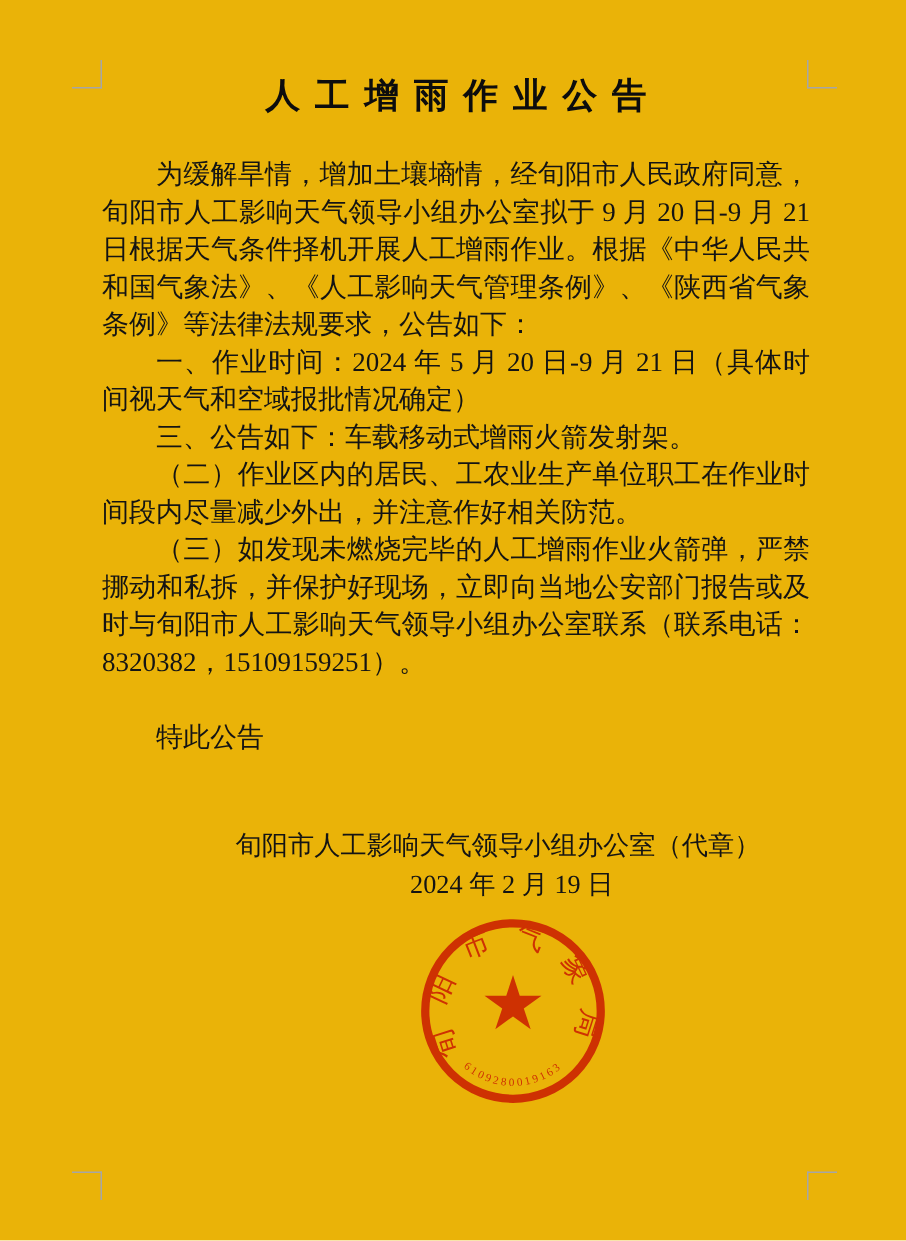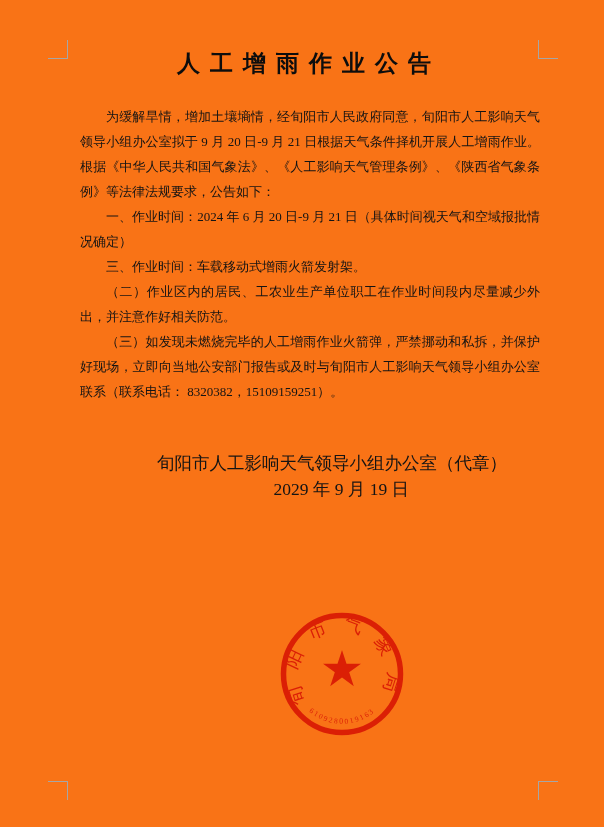--- a/index.html
+++ b/index.html
@@ -1,21 +1,21 @@
 <!DOCTYPE html>
 <html><head>
 <meta charset="utf-8">
 <style>
   * { margin: 0; padding: 0; box-sizing: border-box; }
   html, body { background: #ffffff; }
   .page {
     position: relative;
     width: 604px;
     height: 827px;
-    background: #f97316;
+    background: #eab308;
     overflow: hidden;
     font-family: "Liberation Serif", serif;
     color: #141414;
   }
   
   .crop { position: absolute; width: 20px; height: 19px; }
   .crop.tl { left: 48px; top: 40px;  border-right: 1px solid #a6a6a6; border-bottom: 1px solid #a6a6a6; }
   .crop.tr { left: 538px; top: 40px; border-left: 1px solid #a6a6a6;  border-bottom: 1px solid #a6a6a6; }
   .crop.bl { left: 48px; top: 781px; border-right: 1px solid #a6a6a6; border-top: 1px solid #a6a6a6; }
   .crop.br { left: 538px; top: 781px; border-left: 1px solid #a6a6a6;  border-top: 1px solid #a6a6a6; }
@@ -32,26 +32,25 @@
     font-size: 23px;
     line-height: 34px;
     text-align: center;
     letter-spacing: 10px;
     padding-left: 10px; 
     margin-bottom: 24px;
     color: #0d0d0d;
     white-space: nowrap;
   }
   .para {
-    font-size: 13px;
+    font-size: 18px;
     line-height: 25px;
     text-align: justify;
     text-justify: inter-ideograph;
     text-indent: 2em;
-    margin-left: 12px;
   }
   .closing { margin-top: 25px; }
 
   .sig-org {
     margin-top: 47px;
     font-size: 17.5px;
     line-height: 25px;
     text-align: right;
     padding-right: 33px;
     font-family: Liberation Serif, serif;
@@ -85,27 +84,28 @@
 
   <div class="crop tl"></div>
   <div class="crop tr"></div>
   <div class="crop bl"></div>
   <div class="crop br"></div>
 
   <div class="content">
     <div class="doc-title">人工增雨作业公告</div>
 
     <div class="para">为缓解旱情，增加土壤墒情，经旬阳市人民政府同意，旬阳市人工影响天气领导小组办公室拟于 9 月 20 日-9 月 21 日根据天气条件择机开展人工增雨作业。根据《中华人民共和国气象法》、《人工影响天气管理条例》、《陕西省气象条例》等法律法规要求，公告如下：</div>
-    <div class="para">一、作业时间：2024 年 6 月 20 日-9 月 21 日（具体时间视天气和空域报批情况确定）</div>
-    <div class="para">三、作业时间：车载移动式增雨火箭发射架。</div>
+    <div class="para">一、作业时间：2024 年 5 月 20 日-9 月 21 日（具体时间视天气和空域报批情况确定）</div>
+    <div class="para">三、公告如下：车载移动式增雨火箭发射架。</div>
     <div class="para">（二）作业区内的居民、工农业生产单位职工在作业时间段内尽量减少外出，并注意作好相关防范。</div>
     <div class="para">（三）如发现未燃烧完毕的人工增雨作业火箭弹，严禁挪动和私拆，并保护好现场，立即向当地公安部门报告或及时与旬阳市人工影响天气领导小组办公室联系（联系电话： 8320382，15109159251）。</div>
+    <div class="para closing">特此公告</div>
 
     <div class="sig-org">旬阳市人工影响天气领导小组办公室（代章）</div>
-    <div class="sig-date">2029 年 9 月 19 日</div>
+    <div class="sig-date">2024 年 2 月 19 日</div>
   </div>
 
   <svg class="seal" viewBox="-70 -70 140 140" aria-hidden="true">
     <defs>
       <path id="sealArcTop" d="M -38.1 22 A 44 44 0 1 1 38.1 22" fill="none"></path>
       <path id="sealArcBottom" d="M -38.3 32.1 A 50 50 0 0 0 38.3 32.1" fill="none"></path>
     </defs>
     <circle cx="0" cy="0" r="58.5" fill="none" stroke-width="5.5" stroke="#dd2b1b"></circle>
     <polygon points="0,-24 4.5,-10.2 19,-10.2 7.2,-1.7 11.8,12.2 0,3.6 -11.8,12.2 -7.2,-1.7 -19,-10.2 -4.5,-10.2" fill="#dd2b1b"></polygon>
     <text class="arc-top" text-anchor="middle" fill="#dd2b1b">

